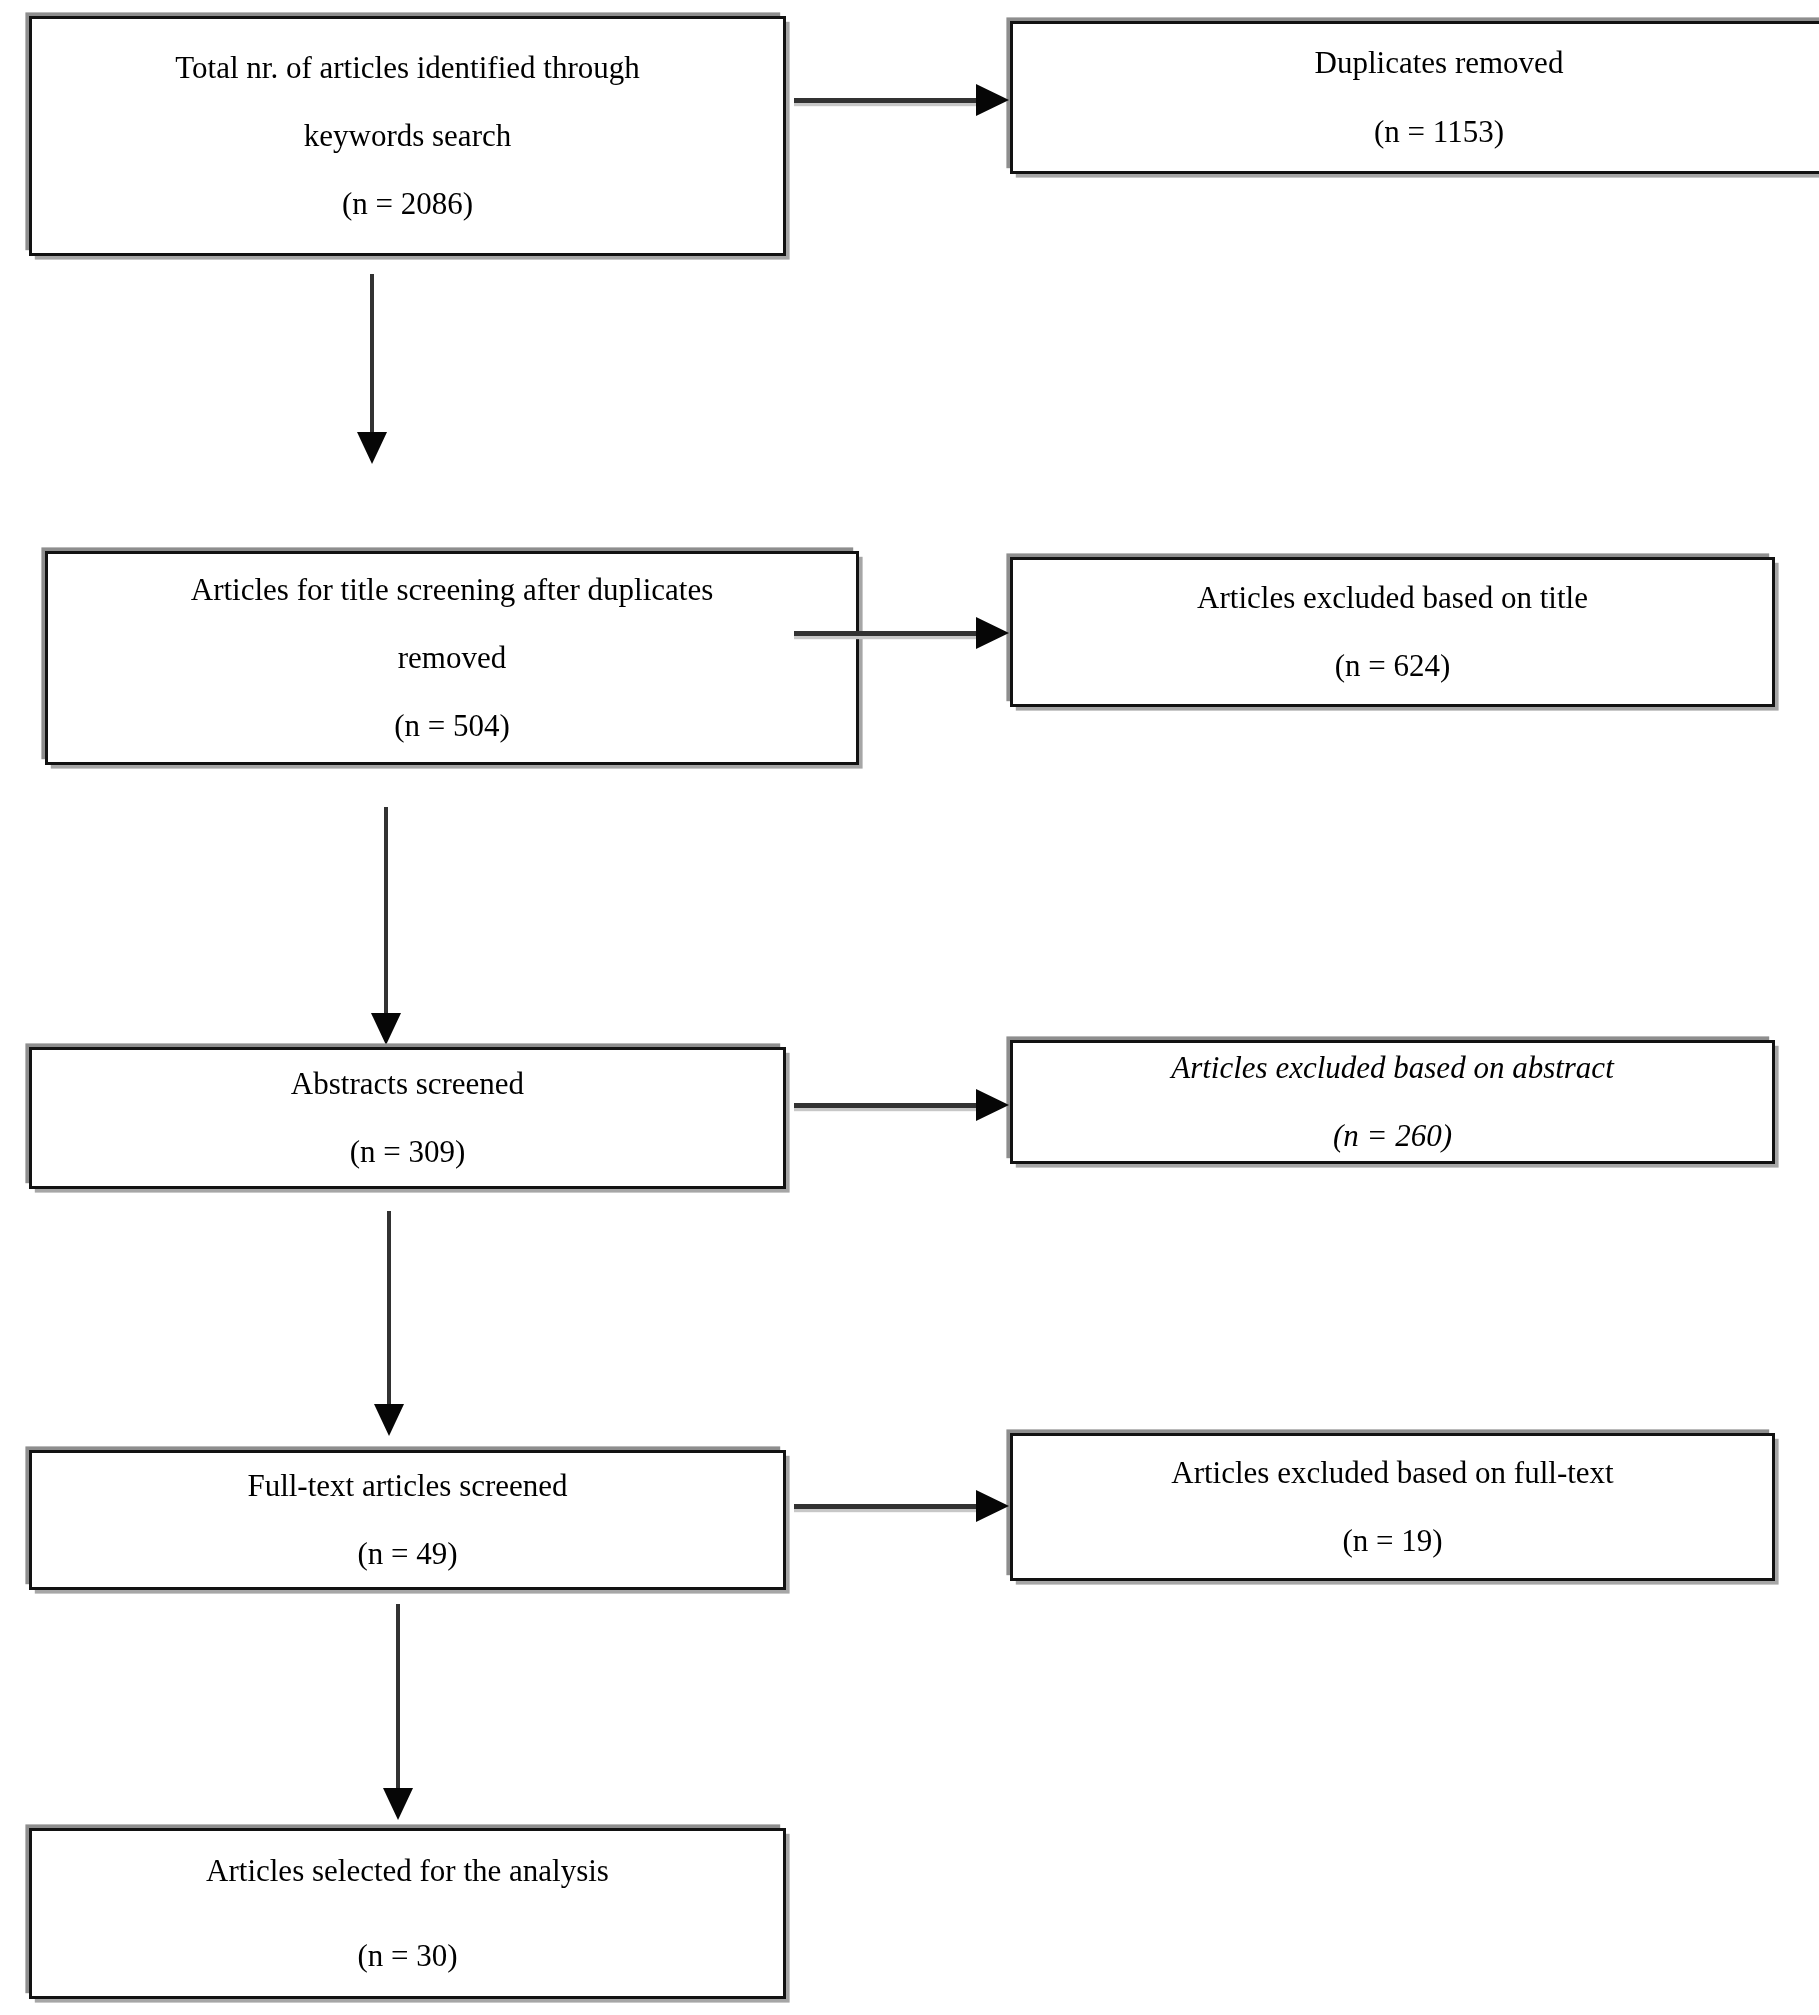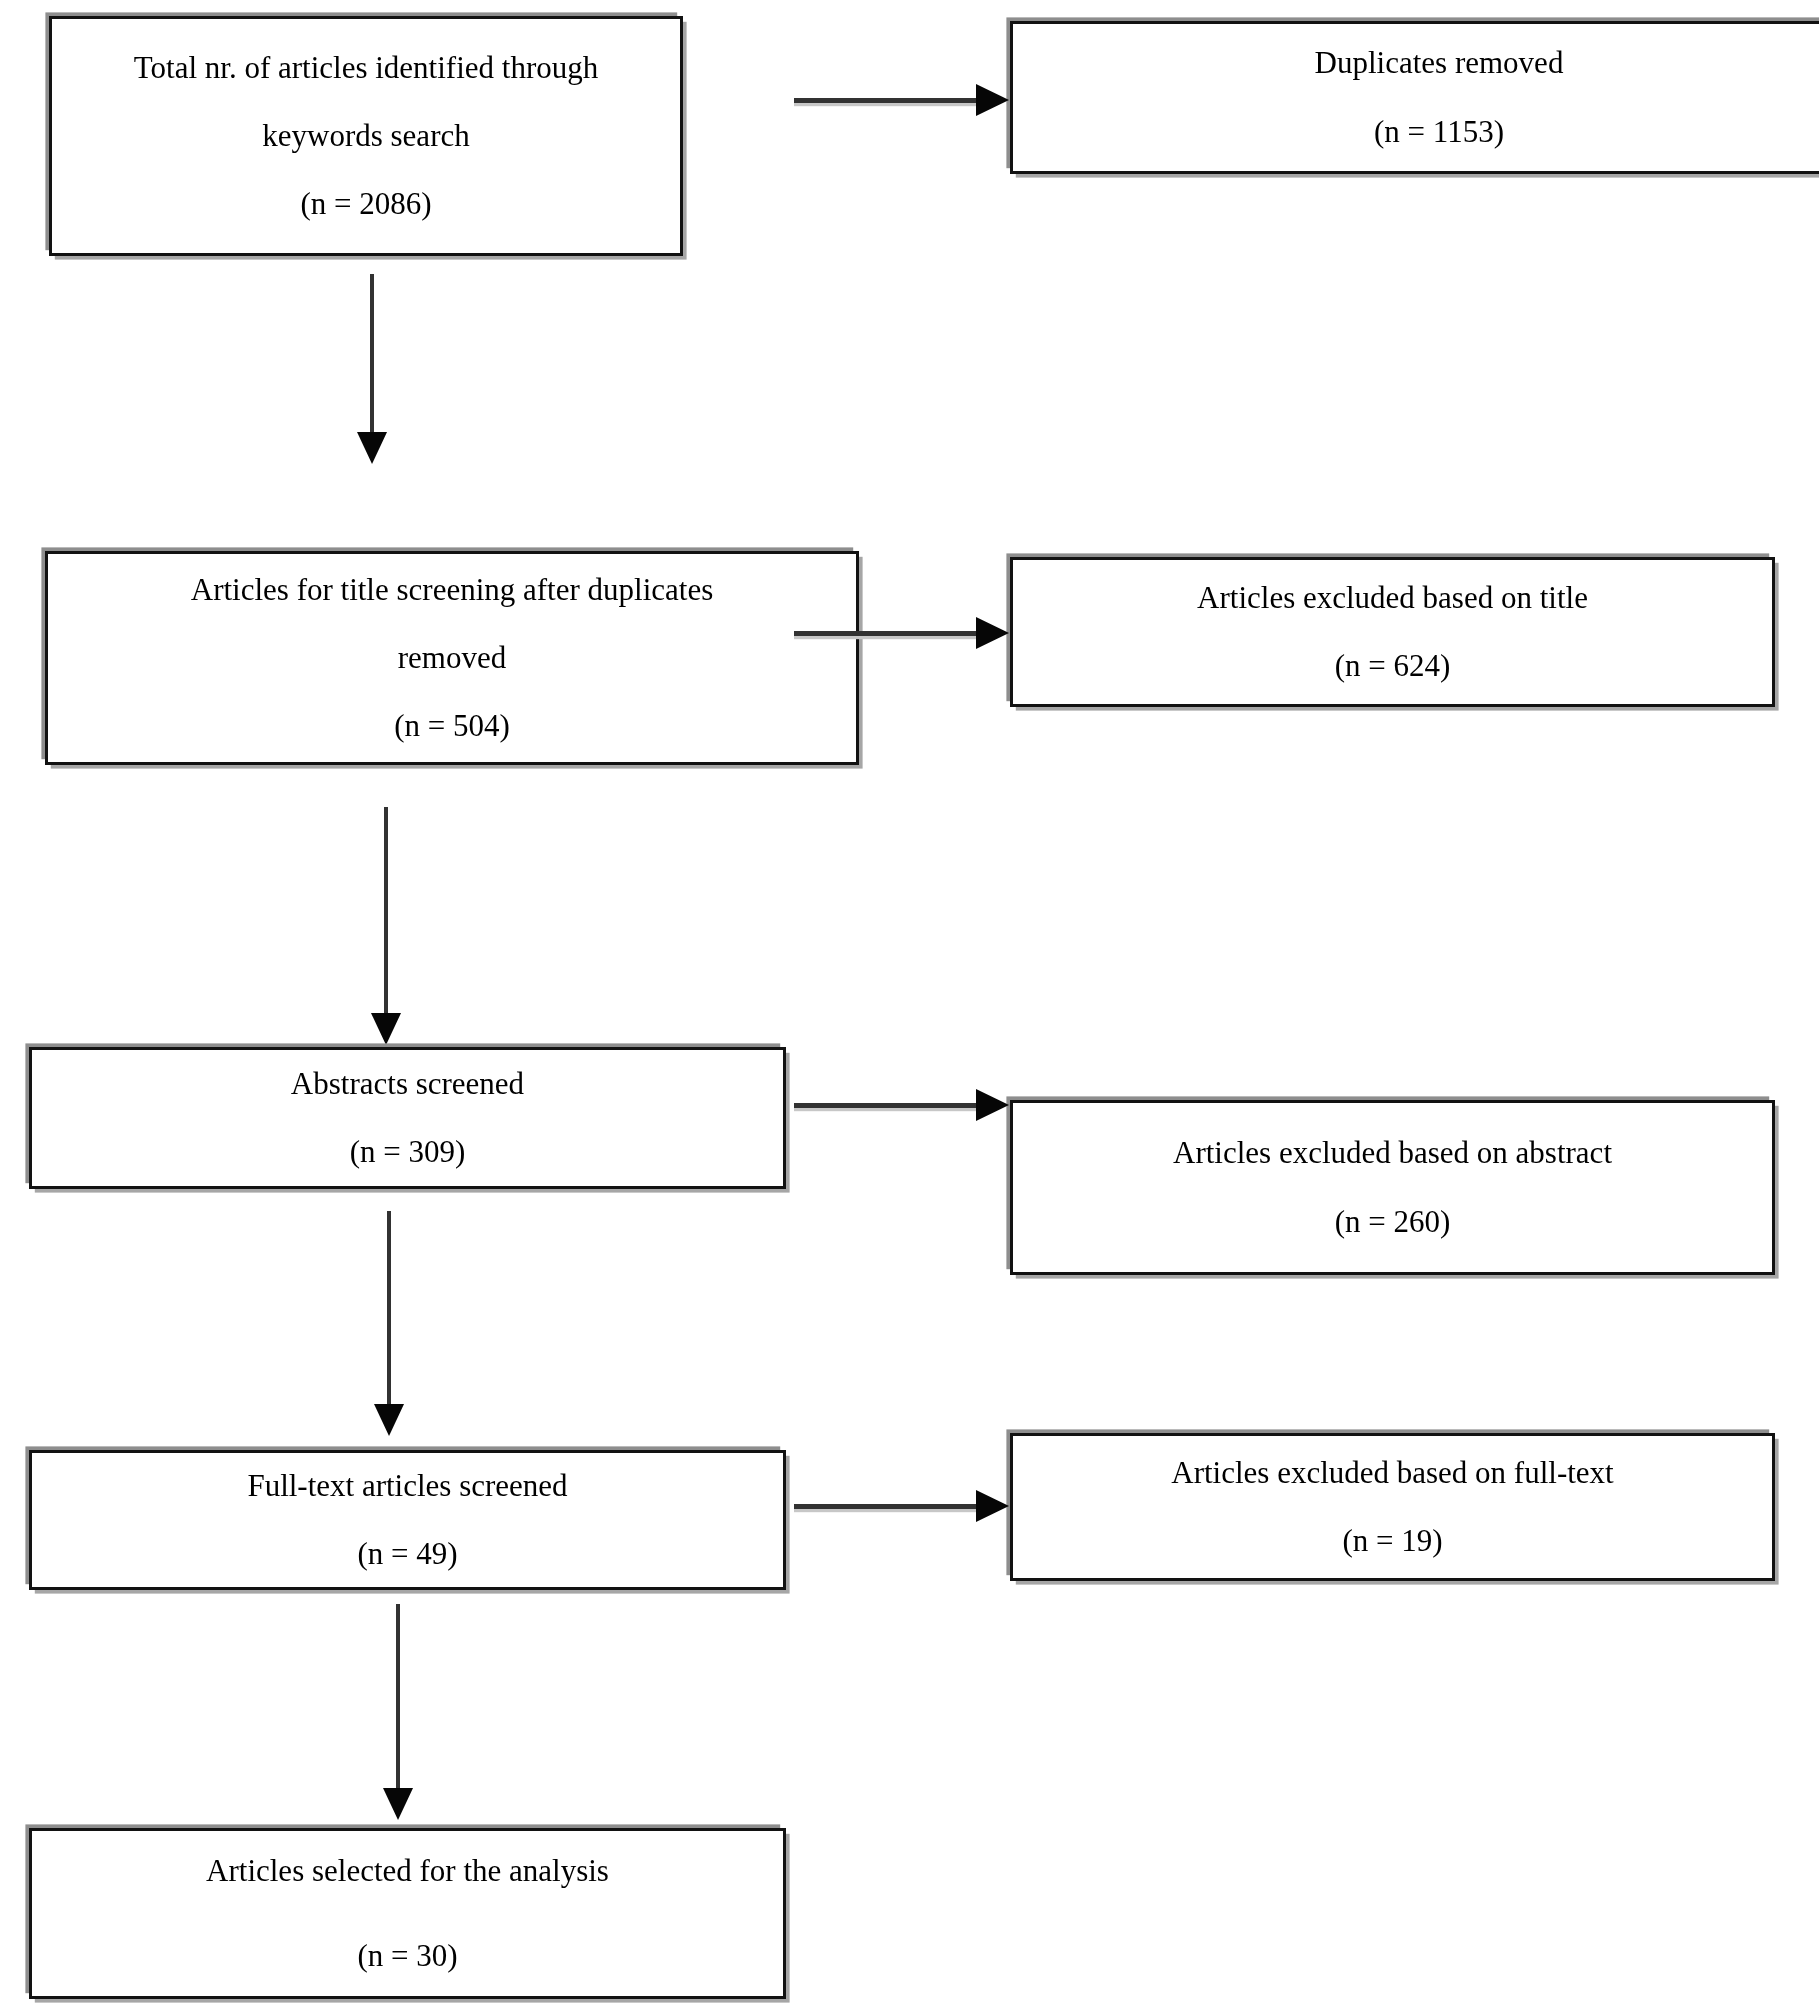--- a/index.html
+++ b/index.html
@@ -24,29 +24,29 @@
     flex-direction: column;
     align-items: center;
     justify-content: center;
     text-align: center;
     font-size: 31px;
     line-height: 2.2;
     padding: 0 21px;
   }
   .box span { display: block; white-space: nowrap; }
   
-  .b-identified  { left: 29px;   top: 16px;   width: 634px; height: 240px; margin-left: 20px; }
+  .b-identified  { left: 29px;   top: 16px;   width: 757px; height: 240px; }
   .b-titlescr    { left: 45px;   top: 551px; width: 814px; height: 214px; }
   .b-abstracts   { left: 29px;   top: 1047px; width: 757px; height: 142px; }
   .b-fulltext    { left: 29px;   top: 1438px; width: 757px; height: 140px; margin-top: 12px; }
   .b-selected    { left: 29px;   top: 1828px; width: 757px; height: 171px; gap: 17px; }
   
   .b-duplicates  { left: 1010px; top: 21px;   width: 858px; height: 153px; }
   .b-exctitle    { left: 1010px; top: 557px; width: 765px; height: 150px; }
-  .b-excabstract { left: 1010px; top: 1100px; width: 765px; height: 175px; }
+  .b-excabstract { left: 1010px; top: 1040px; width: 765px; height: 124px; font-style: italic; }
   .b-excfulltext { left: 1010px; top: 1433px; width: 765px; height: 148px; }
 
   
   .arrow-v {
     position: absolute;
     width: 4.2px;
     background: #323232;
   }
   .arrow-v::after {
     content: "";

